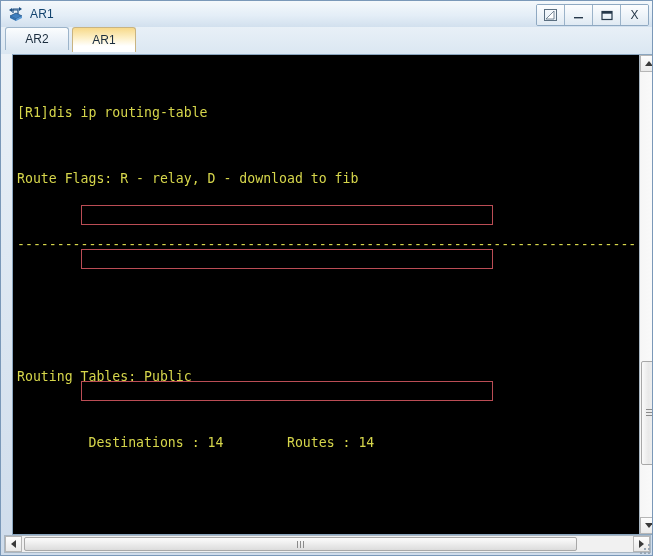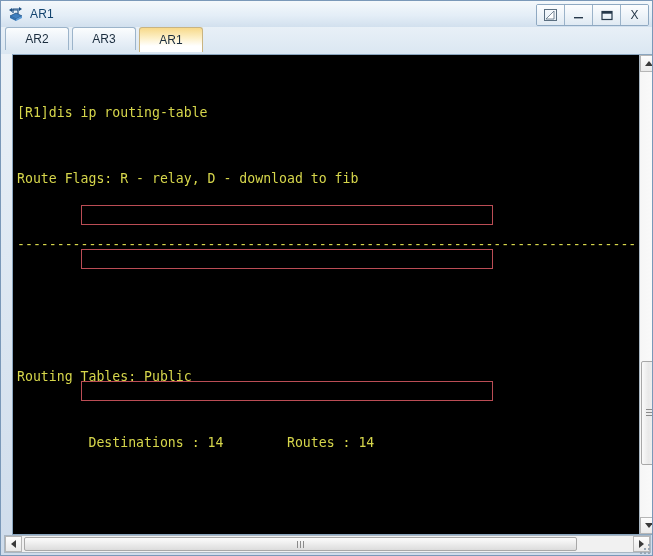--- a/index.html
+++ b/index.html
@@ -308,23 +308,20 @@
       <div class="tbtn">
         <span>X</span>
       </div>
     </div>
   </div>
 
   <div class="tabstrip">
     <div class="tab">
       <span>AR2</span>
     </div>
-    <div class="tab">
-      <span>AR3</span>
-    </div>
     <div class="tab active">
       <span>AR1</span>
     </div>
   </div>
 
   <div class="term-frame">
     <div class="term-inner">
       <div class="term-text">
         <div class="term-line">[R1]dis ip routing-table</div>
         <div class="term-line">Route Flags: R - relay, D - download to fib</div>

